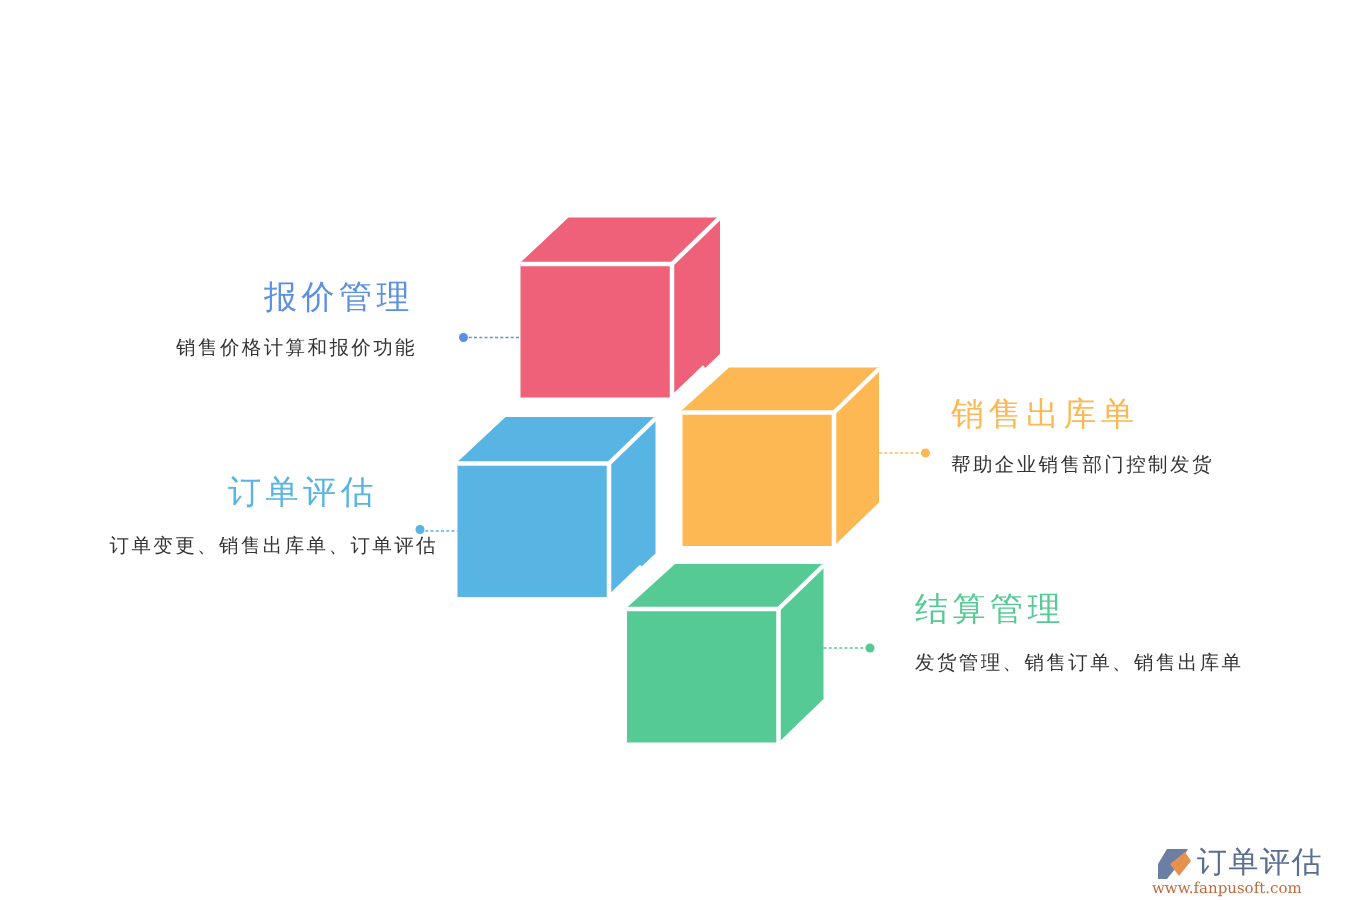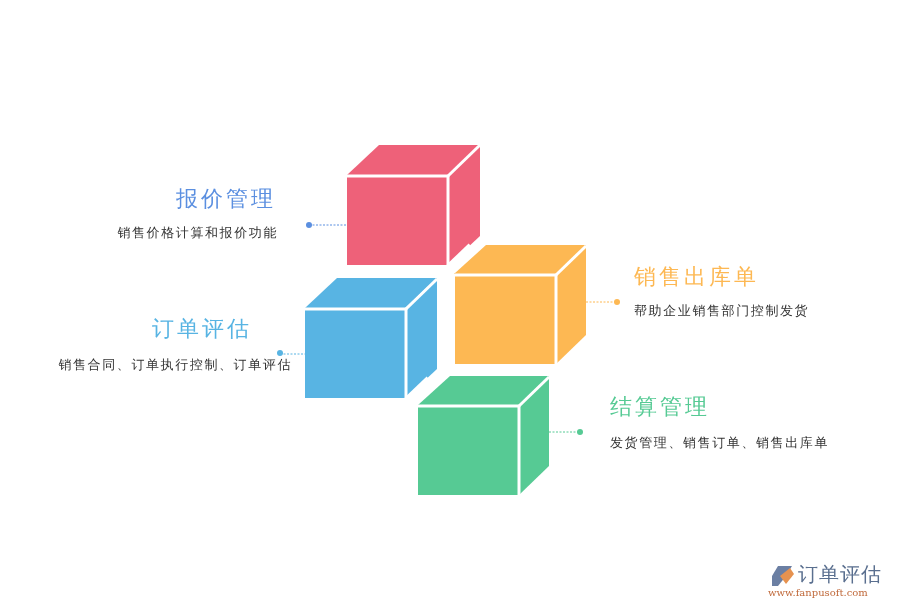--- a/index.html
+++ b/index.html
@@ -97,21 +97,21 @@
       <polyline points="406,387 428,366" stroke="#fff" stroke-width="4" fill="none"></polyline>
 
       <line x1="450" y1="362" x2="556" y2="362" stroke="#fff" stroke-width="3"></line>
     </g>
   </svg>
 
   <div class="title right" style="left:150px; top:176px; width:126px; color:#5B8FE0;">报价管理</div>
   <div class="desc right" style="left:60px; top:214px; width:218px;">销售价格计算和报价功能</div>
 
   <div class="title right" style="left:126px; top:306px; width:126px; color:#58B4E3;">订单评估</div>
-  <div class="desc right" style="left:10px; top:346px; width:282px;">销售合同、订单执行控制、订单评估</div>
+  <div class="desc right" style="left:10px; top:346px; width:282px;">订单变更、销售出库单、订单评估</div>
 
   <div class="title" style="left:634px; top:254px; color:#FDB853;">销售出库单</div>
   <div class="desc" style="left:634px; top:292px;">帮助企业销售部门控制发货</div>
 
   <div class="title" style="left:610px; top:384px; color:#56CA94;text-align:center;">结算管理</div>
   <div class="desc" style="left:610px; top:424px;">发货管理、销售订单、销售出库单</div>
 
   <div class="logo">
     <svg width="30" height="24" style="position:absolute;left:2px;top:2px;">
       <polygon points="4,12 10,2 24,2 18,12 10,22 4,22" fill="#6b7fa3"></polygon>

